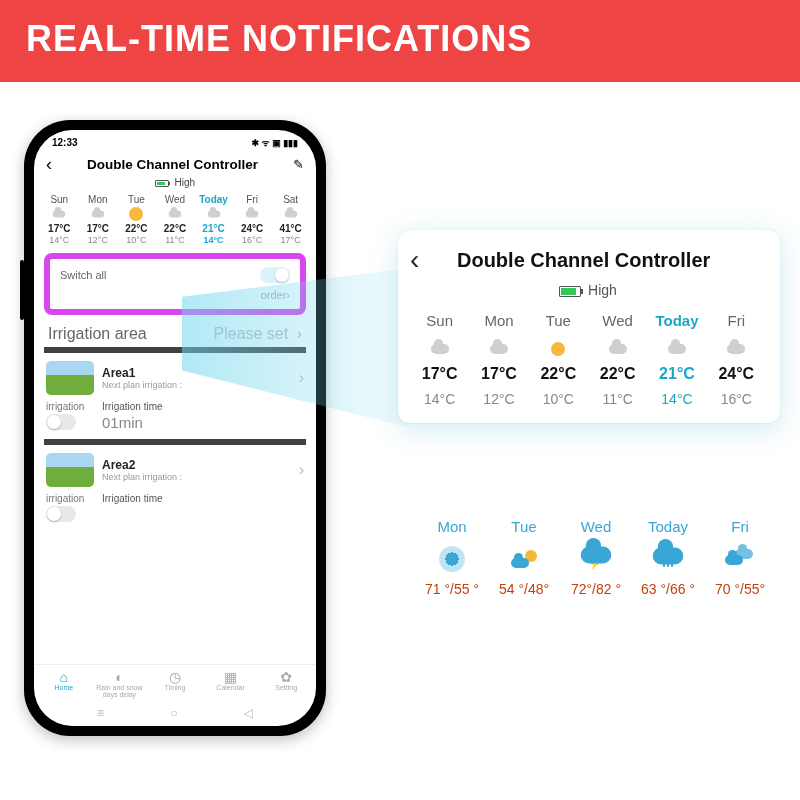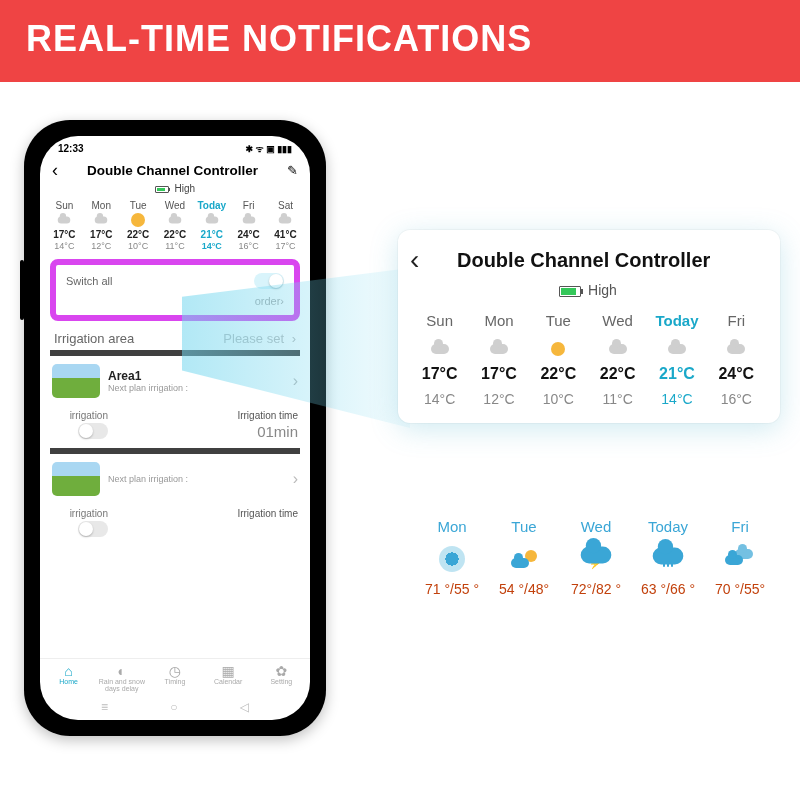--- a/index.html
+++ b/index.html
@@ -26,21 +26,21 @@
     background: #fff;
   }
 
   
   .phone {
     position: absolute;
     left: 24px; top: 38px;
     width: 302px; height: 616px;
     background: #000;
     border-radius: 46px;
-    padding: 16px;
+    padding: 10px;
     box-shadow: 0 4px 14px rgba(0,0,0,.25);
   }
   .phone::before { 
     content:""; position:absolute; left:-4px; top:140px; width:4px; height:60px;
     background:#000; border-radius:3px;
   }
   .screen {
     width: 100%; height: 100%;
     background: #fff;
     border-radius: 38px;
@@ -114,41 +114,41 @@
     background:#d9f4fb; position:relative;
   }
   .toggle.off { background:#e8e8e8; }
   .toggle .knob { position:absolute; top:1px; width:14px; height:14px; border-radius:50%; background:#fff; box-shadow:0 1px 2px rgba(0,0,0,.25); }
   .toggle .knob { right:1px; }
   .toggle.off .knob { left:1px; right:auto; }
 
   .setline {
     display:flex; justify-content:space-between; align-items:center;
     padding: 10px 14px 4px;
-    font-size:13px; color:#666;
+    font-size:16px; color:#666;
   }
   .setline .chev { color:#bbb; margin-left:4px; }
 
   .arealist { padding: 0 10px; }
   .area {
     border-top:6px solid #404040;
     padding: 8px 2px 6px;
   }
   .area .top { display:flex; align-items:center; }
   .thumb {
     width:48px; height:34px; border-radius:5px;
     background: linear-gradient(#a9d7f2 40%, #6fae3d 40%);
     margin-right:8px;
   }
   .area .txt { flex:1; }
   .area .name { font-size:12px; color:#222; font-weight:600; }
   .area .sub { font-size:9px; color:#999; }
   .area .chev { color:#bbb; }
   .area .grid {
-    display:flex; margin-top:12px; font-size:10px;text-align:right;
+    display:flex; margin-top:6px; font-size:10px;
   }
   .area .grid .c1 { width:56px; color:#777; }
   .area .grid .c2 { flex:1; color:#555; }
   .area .grid .v { color:#888; margin-top:2px; font-size:15px; }
 
   .tabbar {
     margin-top:auto;
     border-top:1px solid #eee;
     display:flex; justify-content:space-around;
     padding:5px 2px 4px;
@@ -370,20 +370,21 @@
       <div class="c2">
         <div>Irrigation time</div>
         <div class="v">01min</div>
       </div>
     </div>
           </div>
           <div class="area">
             <div class="top">
       <div class="thumb"></div>
       <div class="txt">
+        <div class="name">Area2</div>
         <div class="sub">Next plan irrigation :</div>
       </div>
       <div class="chev">›</div>
     </div>
     <div class="grid">
       <div class="c1">
         <div>irrigation</div>
         <div class="v"><span class="toggle off" style="display:inline-block"><span class="knob"></span></span></div>
       </div>
       <div class="c2">

